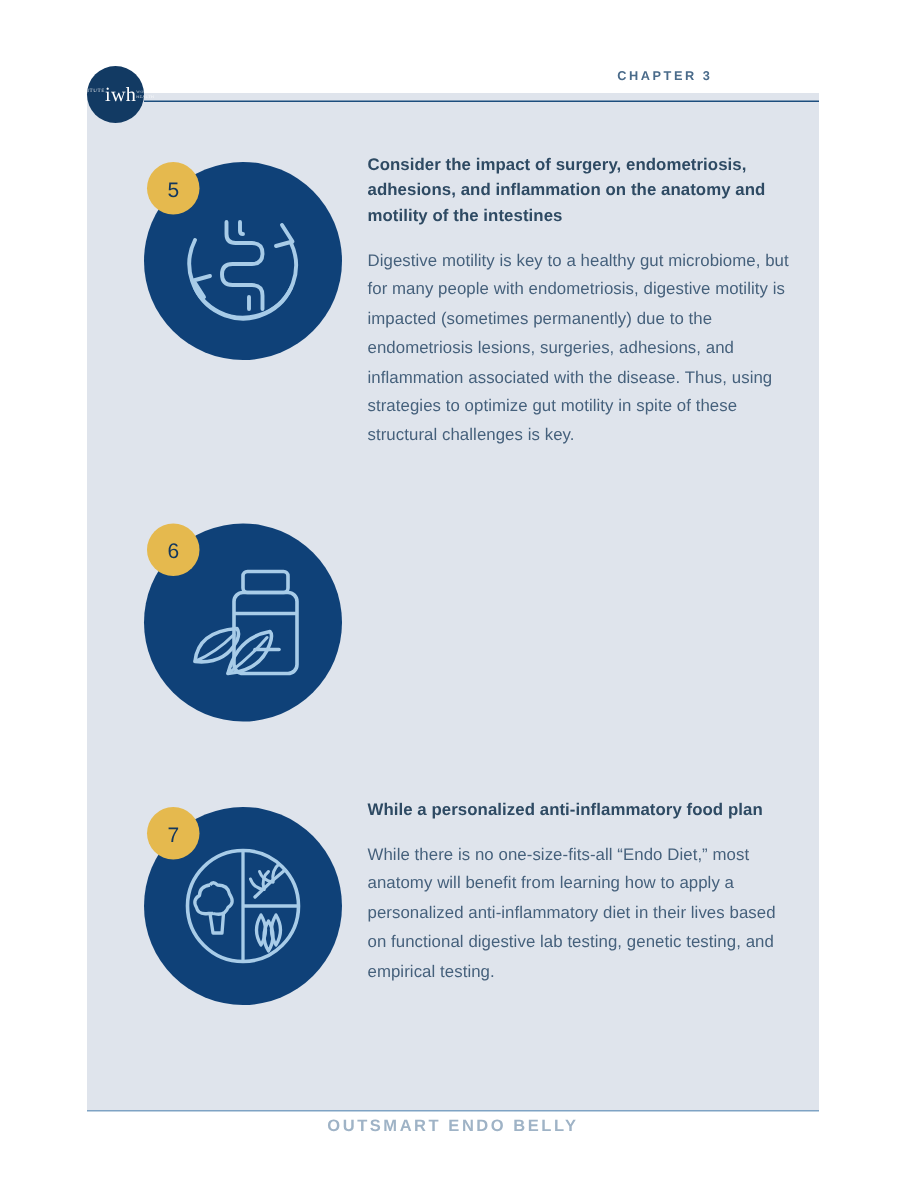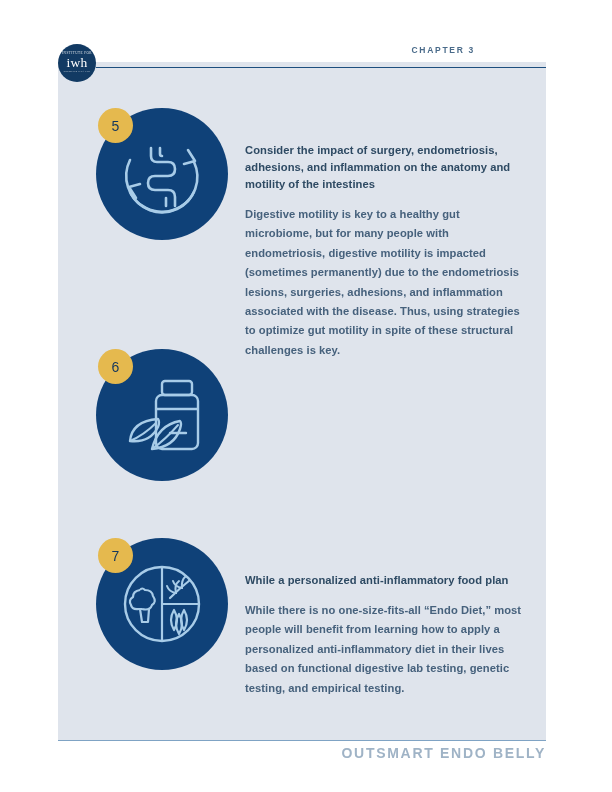--- a/index.html
+++ b/index.html
@@ -57,21 +57,21 @@
   .logo {
     position: absolute;
     left: 58px;
     top: 44px;
     width: 38px;
     height: 38px;
     border-radius: 50%;
     background: #123a63;
     color: #ffffff;
     display: flex;
-    flex-direction: column;
+    flex-direction: row;
     align-items: center;
     justify-content: center;
     line-height: 1;
   }
   .logo .logo-top {
     font-family: "Liberation Serif", serif;
     font-size: 3.4px;
     letter-spacing: 0.4px;
     opacity: .85;
     margin-bottom: 1px;
@@ -134,55 +134,54 @@
     display: flex;
     align-items: center;
     justify-content: center;
     z-index: 3;
   }
 
   .text-col {
     flex: 1 1 auto;
     padding-right: 18px;
     padding-top: 6px;
-    margin-top: 40px;
   }
   .block-heading {
     font-size: 11.2px;
     font-weight: 700;
     color: #2e4a63;
     line-height: 1.52;
     letter-spacing: 0.05px;
     margin: 0 0 12px 0;
   }
   .block-body {
     font-size: 11.2px;
-    font-weight: 700;
+    font-weight: 400;
     color: #46617c;
     line-height: 1.73;
     letter-spacing: 0.05px;
     margin: 0;
   }
 
   
   .footer-rule {
     position: absolute;
     left: 58px;
     top: 740px;
     width: 488px;
     height: 1px;
     background: #7fa3c4;
   }
   .footer-label {
     position: absolute;
     left: 58px;
     top: 745px;
     width: 488px;
-    text-align: right;
-    font-size: 14px;
+    text-align: center;
+    font-size: 11px;
     letter-spacing: 1.7px;
     color: #9fb3c6;
     font-weight: 700;
   }
 </style>
 </head>
 <body>
 
 <div class="page">
 
@@ -264,20 +263,20 @@
 
           <path d="M78 72 Q72 82 78 92 Q84 82 78 72 Z" stroke="#a8cce8" stroke-width="2.2" fill="none" stroke-linejoin="round"></path>
           <path d="M88 72 Q82 82 88 92 Q94 82 88 72 Z" stroke="#a8cce8" stroke-width="2.2" fill="none" stroke-linejoin="round"></path>
           <path d="M83 76 Q77 86 83 96 Q89 86 83 76 Z" stroke="#a8cce8" stroke-width="2.2" fill="none" stroke-linejoin="round"></path>
         </svg>
       </div>
       <div class="badge">7</div>
     </div>
     <div class="text-col">
       <p class="block-heading">While a personalized anti-inflammatory food plan</p>
-      <p class="block-body">While there is no one-size-fits-all “Endo Diet,” most people will benefit from learning how to apply a personalized anti-inflammatory diet in their lives based on functional digestive lab testing, genetic testing, and empirical testing.</p>
+      <p class="block-body">While there is no one-size-fits-all “Endo Diet,” most anatomy will benefit from learning how to apply a personalized anti-inflammatory diet in their lives based on functional digestive lab testing, genetic testing, and empirical testing.</p>
     </div>
   </div>
 
   <div class="footer-rule"></div>
   <div class="footer-label">OUTSMART ENDO BELLY</div>
 
 </div>
 
 </body></html>

